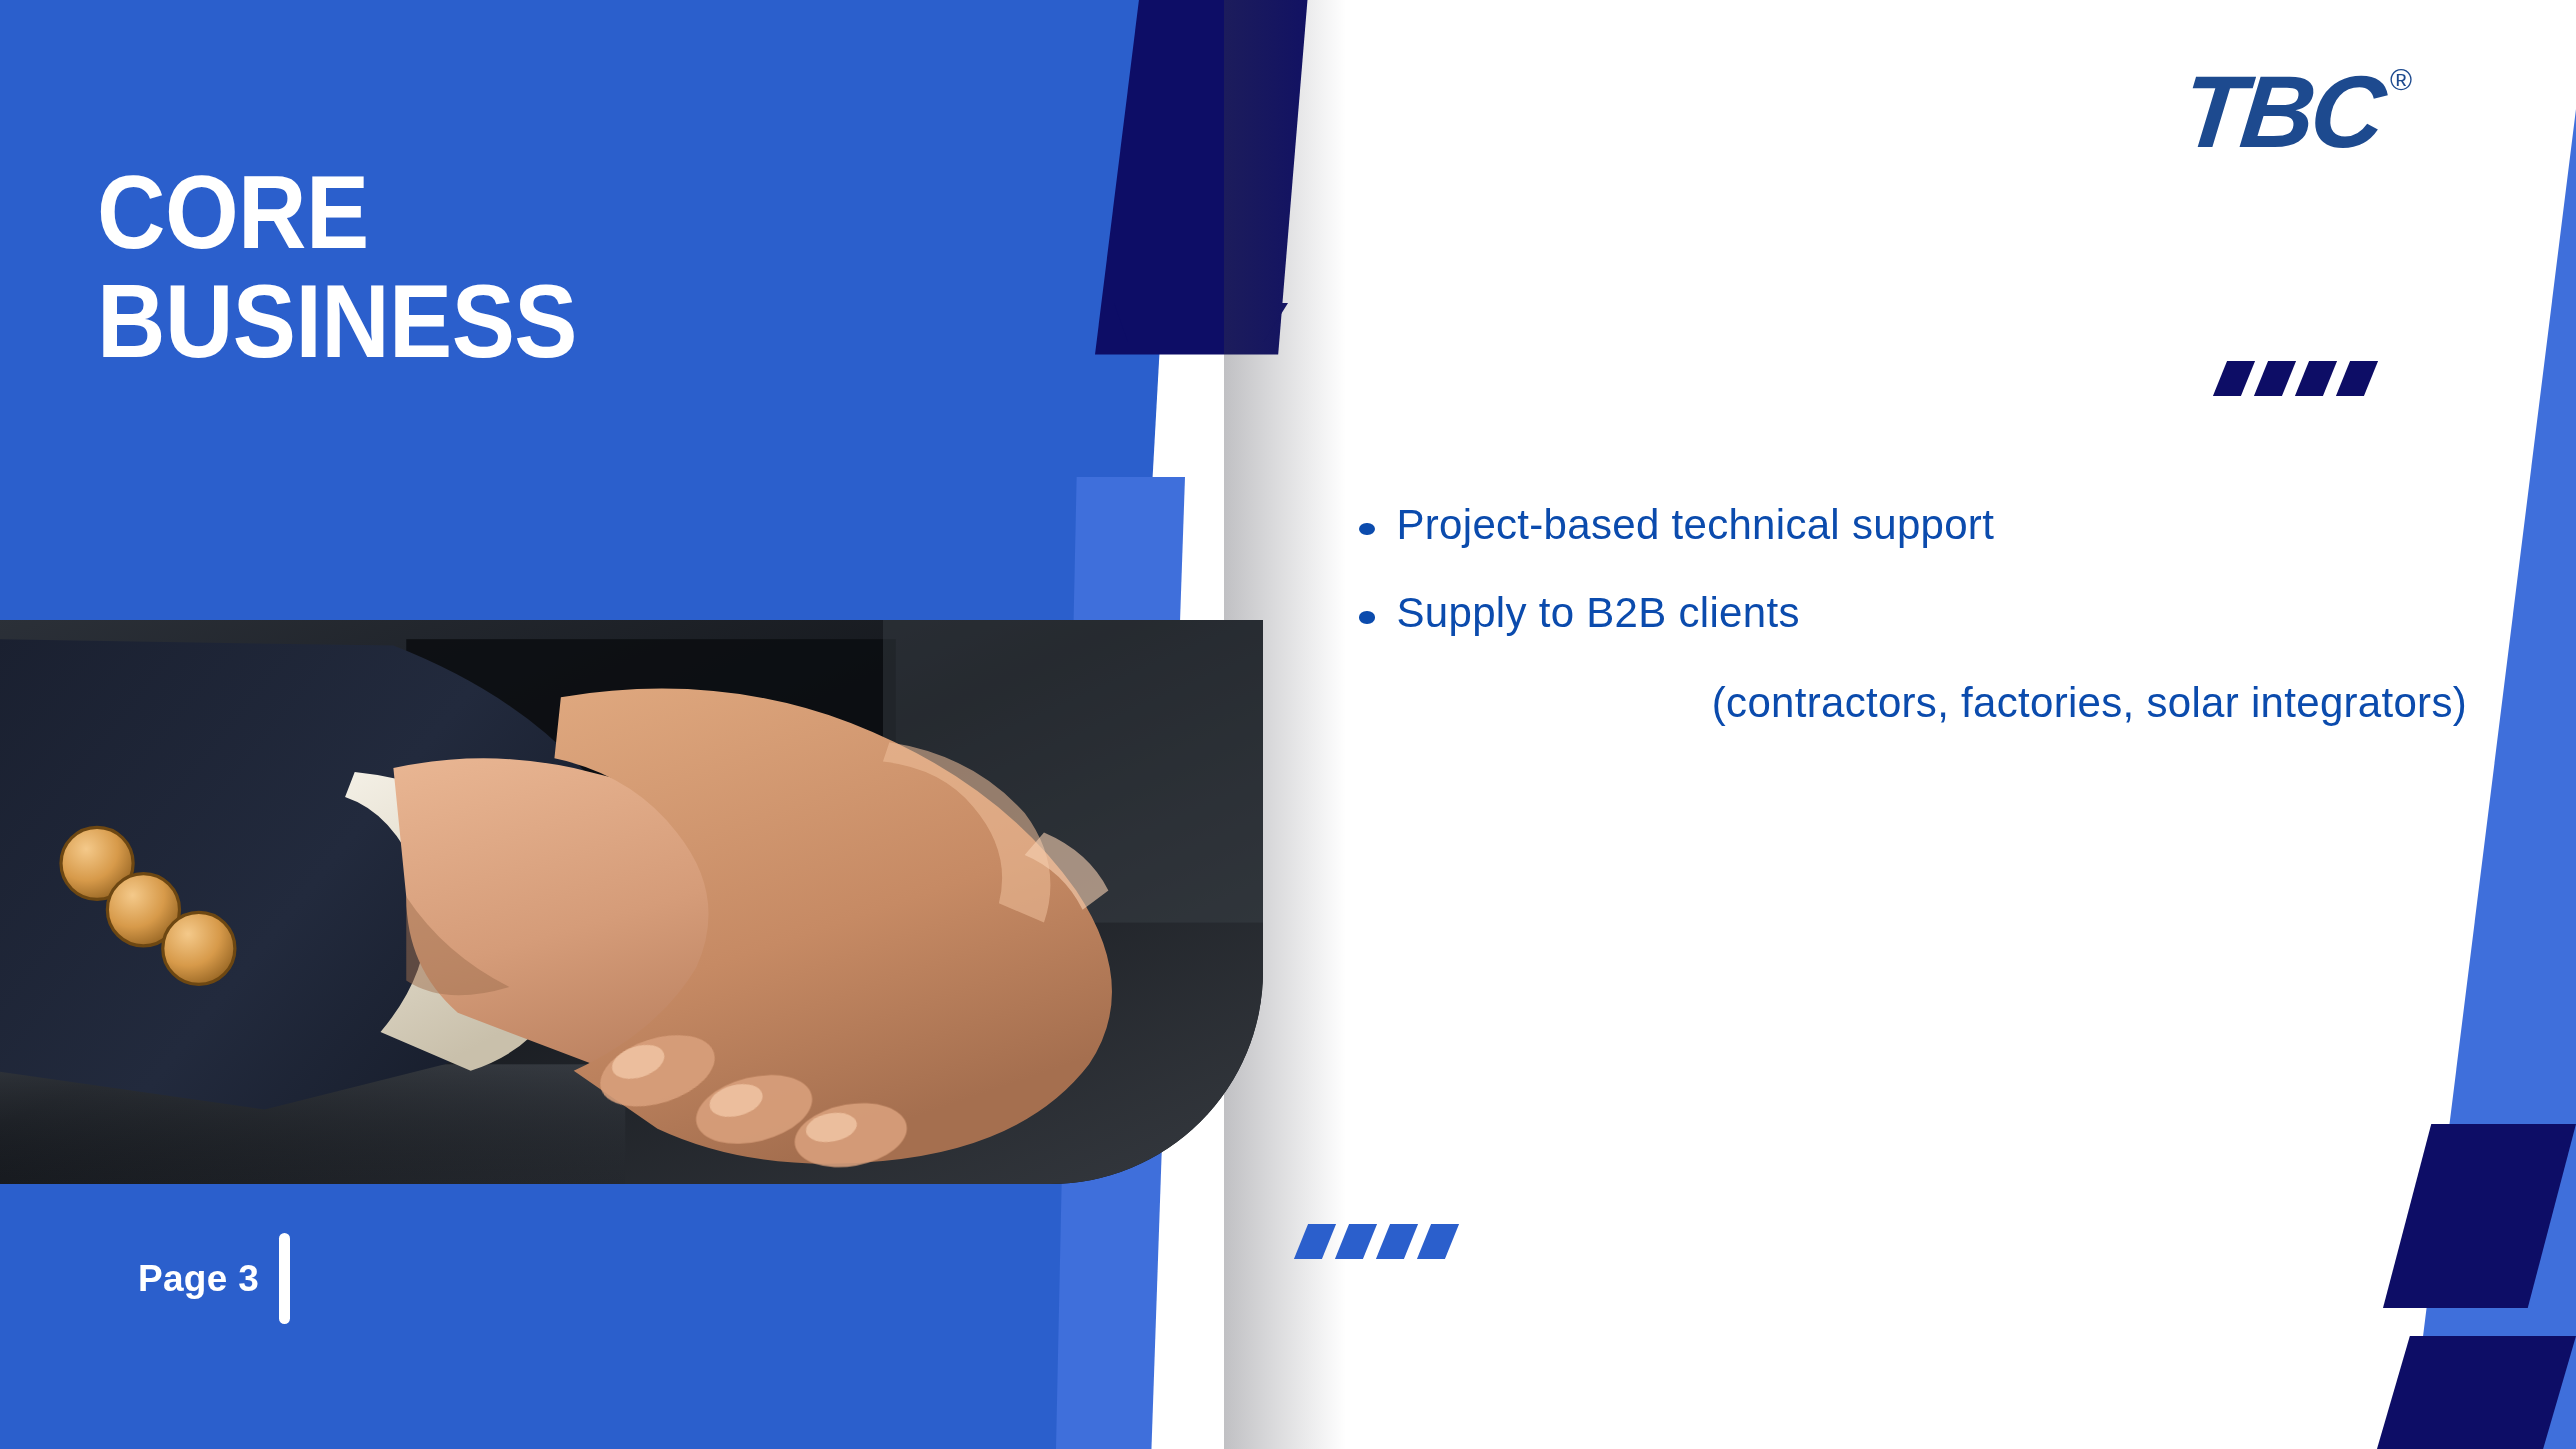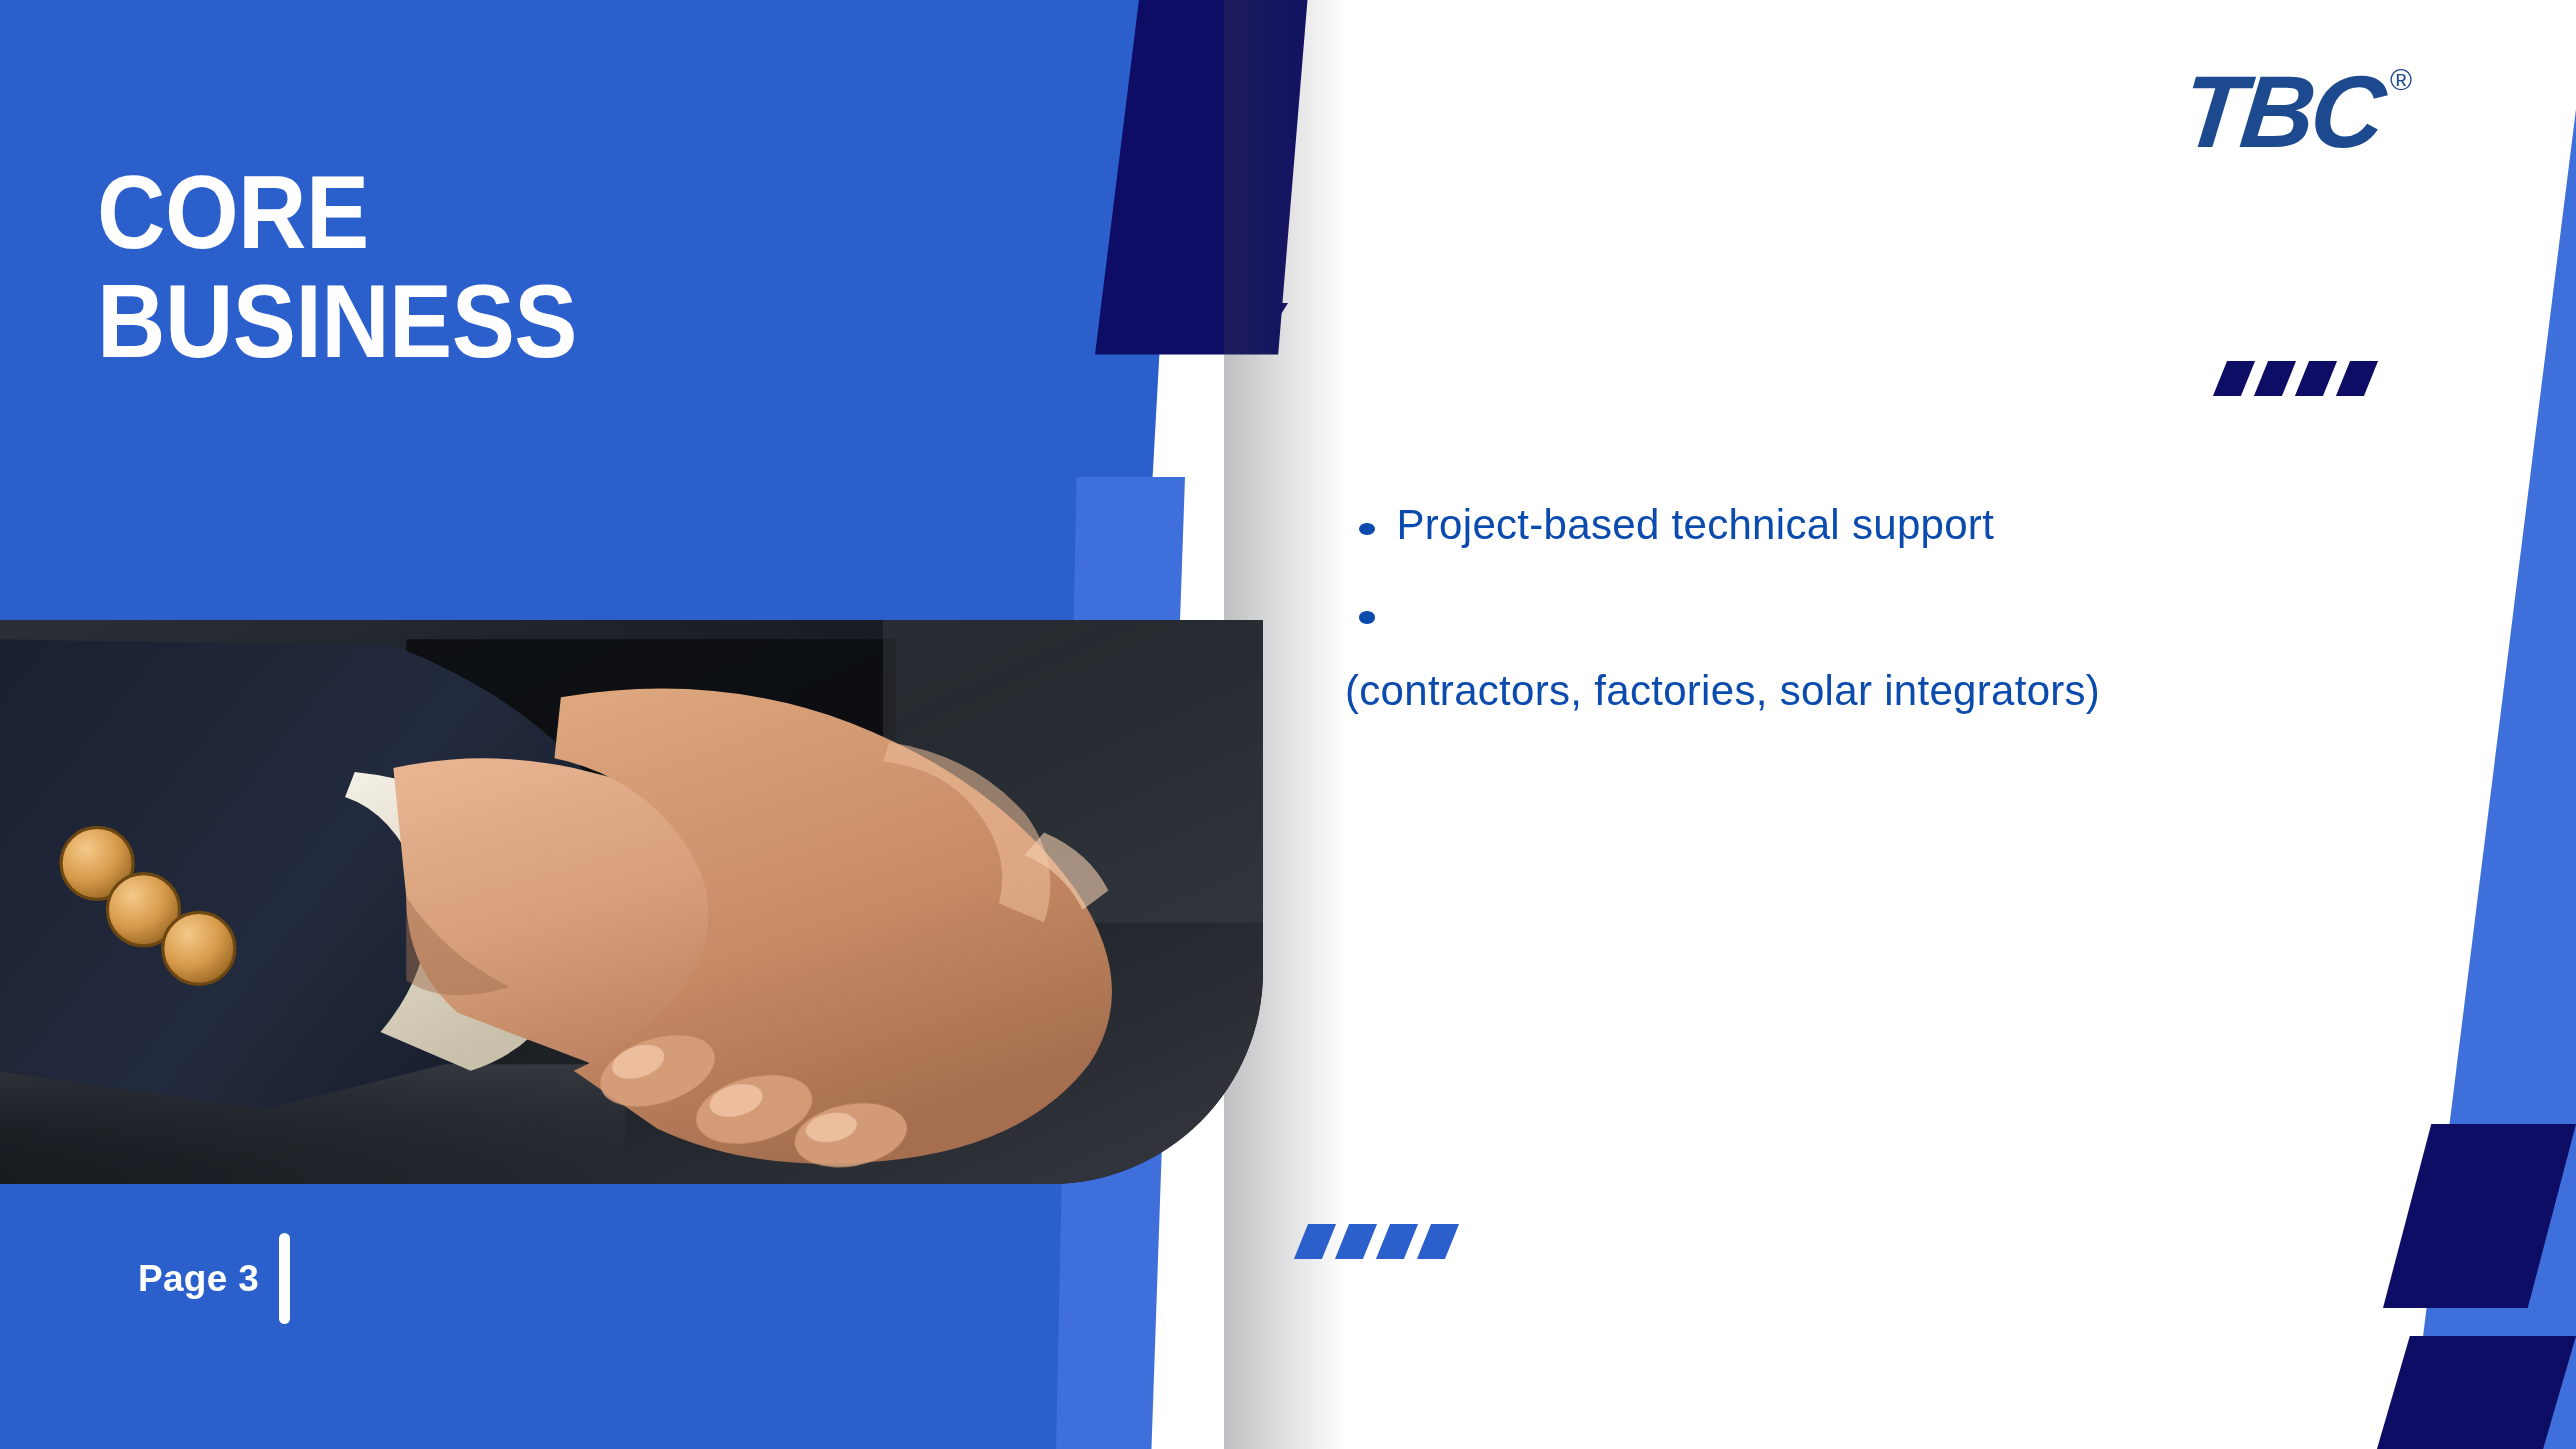--- a/index.html
+++ b/index.html
@@ -172,20 +172,21 @@
     font-size:42px;
     line-height:1.08;
     letter-spacing:0.3px;
   }
   .bullet-note{
     color:#0b4bad;
     font-size:42px;
     letter-spacing:0.3px;
     margin-top:3.2px;
     margin-left:-14px;
+    text-align:right;
   }
 </style>
 </head>
 <body>
 
 <div class="slide">
 
   <div class="white-panel"></div>
   <div class="blue-panel"></div>
   <div class="accent-ribbon"></div>
@@ -306,18 +307,19 @@
     <span></span>
   </div>
 
   <div class="bullets">
     <div class="bullet-row">
       <span class="bullet-dot"></span>
       <span class="bullet-text">Project-based technical support</span>
     </div>
     <div class="bullet-row">
       <span class="bullet-dot"></span>
+      <span class="bullet-text">Supply to B2B clients</span>
     </div>
     <div class="bullet-note">(contractors, factories, solar integrators)</div>
   </div>
 
 </div>
 
 
 </body></html>

